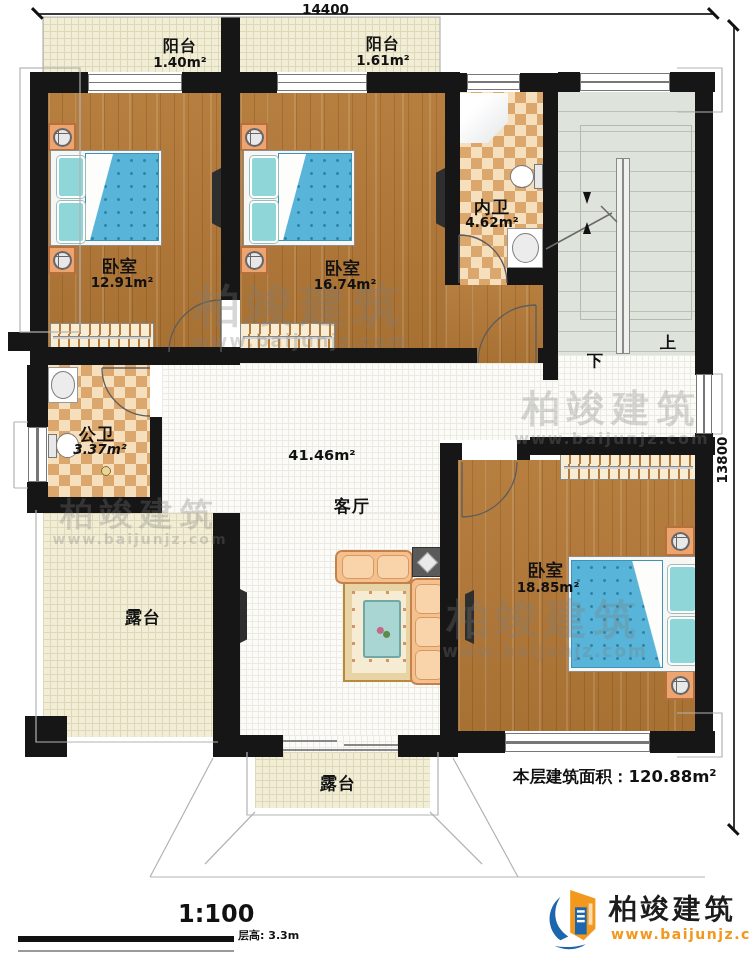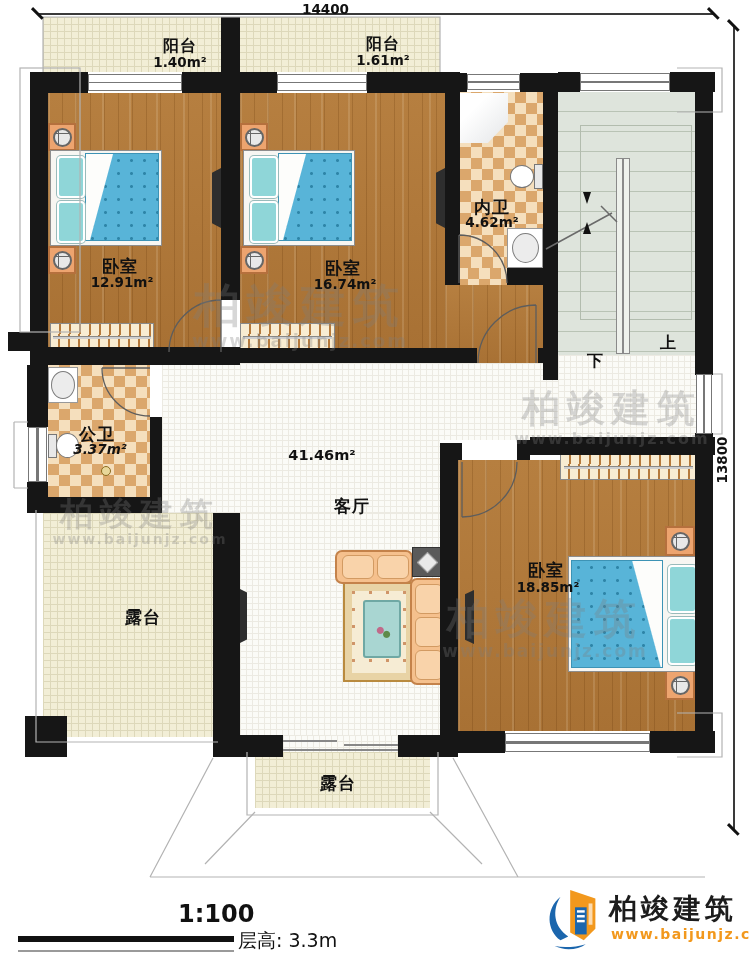--- a/index.html
+++ b/index.html
@@ -281,35 +281,36 @@
   <div class="lbl area-lbl" style="left:100px;top:449px;font-style:italic;">3.37m²</div>
   <div class="lbl area-lbl" style="left:322px;top:455px;font-size:14.5px;">41.46m²</div>
   <div class="lbl room-lbl" style="left:352px;top:506px;">客厅</div>
   <div class="lbl room-lbl" style="left:546px;top:570px;">卧室</div>
   <div class="lbl area-lbl" style="left:548px;top:587px;">18.85m²</div>
   <div class="lbl room-lbl" style="left:143px;top:617px;">露台</div>
   <div class="lbl room-lbl" style="left:338px;top:783px;">露台</div>
   <div class="lbl" style="left:668px;top:343px;font-size:16px;">上</div>
   <div class="lbl" style="left:595px;top:361px;font-size:16px;">下</div>
 
+  <div class="note-lbl" style="left:513px;top:766px;">本层建筑面积：120.88m²</div>
 
   <div class="dimline" style="left:37px;top:13px;width:676px;height:1.5px;"></div>
   <div class="tick" style="left:30px;top:12px;"></div>
   <div class="tick" style="left:706px;top:12px;"></div>
   <div class="dim" style="left:302px;top:1px;">14400</div>
   <div class="dimline" style="left:733px;top:25px;width:1.5px;height:805px;"></div>
   <div class="tick" style="left:726px;top:24px;"></div>
   <div class="tick" style="left:726px;top:828px;"></div>
   <div class="dim" style="left:722px;top:460px;transform:translate(-50%,-50%) rotate(-90deg);">13800</div>
 
   <div id="title-area">
     <span style="position:absolute;left:178px;top:20px;font-size:24px;font-weight:600;color:#111;">1:100</span>
     <div style="position:absolute;left:18px;top:56px;width:216px;height:6px;background:#111;"></div>
     <div style="position:absolute;left:18px;top:70px;width:216px;height:2px;background:#9a9a9a;"></div>
-    <span style="position:absolute;left:238px;top:48px;font-size:19px;font-weight:normal;color:#111;">层高: 3.3m</span>
+    <span style="position:absolute;left:238px;top:48px;font-size:11px;font-weight:bold;color:#111;">层高: 3.3m</span>
   </div>
 
   <div style="position:absolute;left:545px;top:882px;width:200px;height:70px;">
     <svg width="62" height="66" viewBox="0 0 64 68" style="position:absolute;left:0;top:2px;">
       <path d="M16,58 C2,48 0,26 16,13 C7,27 9,44 24,54 Z" fill="#1b66ad"></path>
       <path d="M10,64 C20,69 34,68 42,62 C32,65 20,66 10,64 Z" fill="#1b66ad"></path>
       <polygon points="26,6 52,15 52,46 40,58 26,50" fill="#f2981d"></polygon>
       <rect x="31" y="24" width="12" height="28" fill="#1b66ad"></rect>
       <rect x="33" y="27" width="8" height="2.5" fill="#fff"></rect>
       <rect x="33" y="32" width="8" height="2.5" fill="#fff"></rect>

